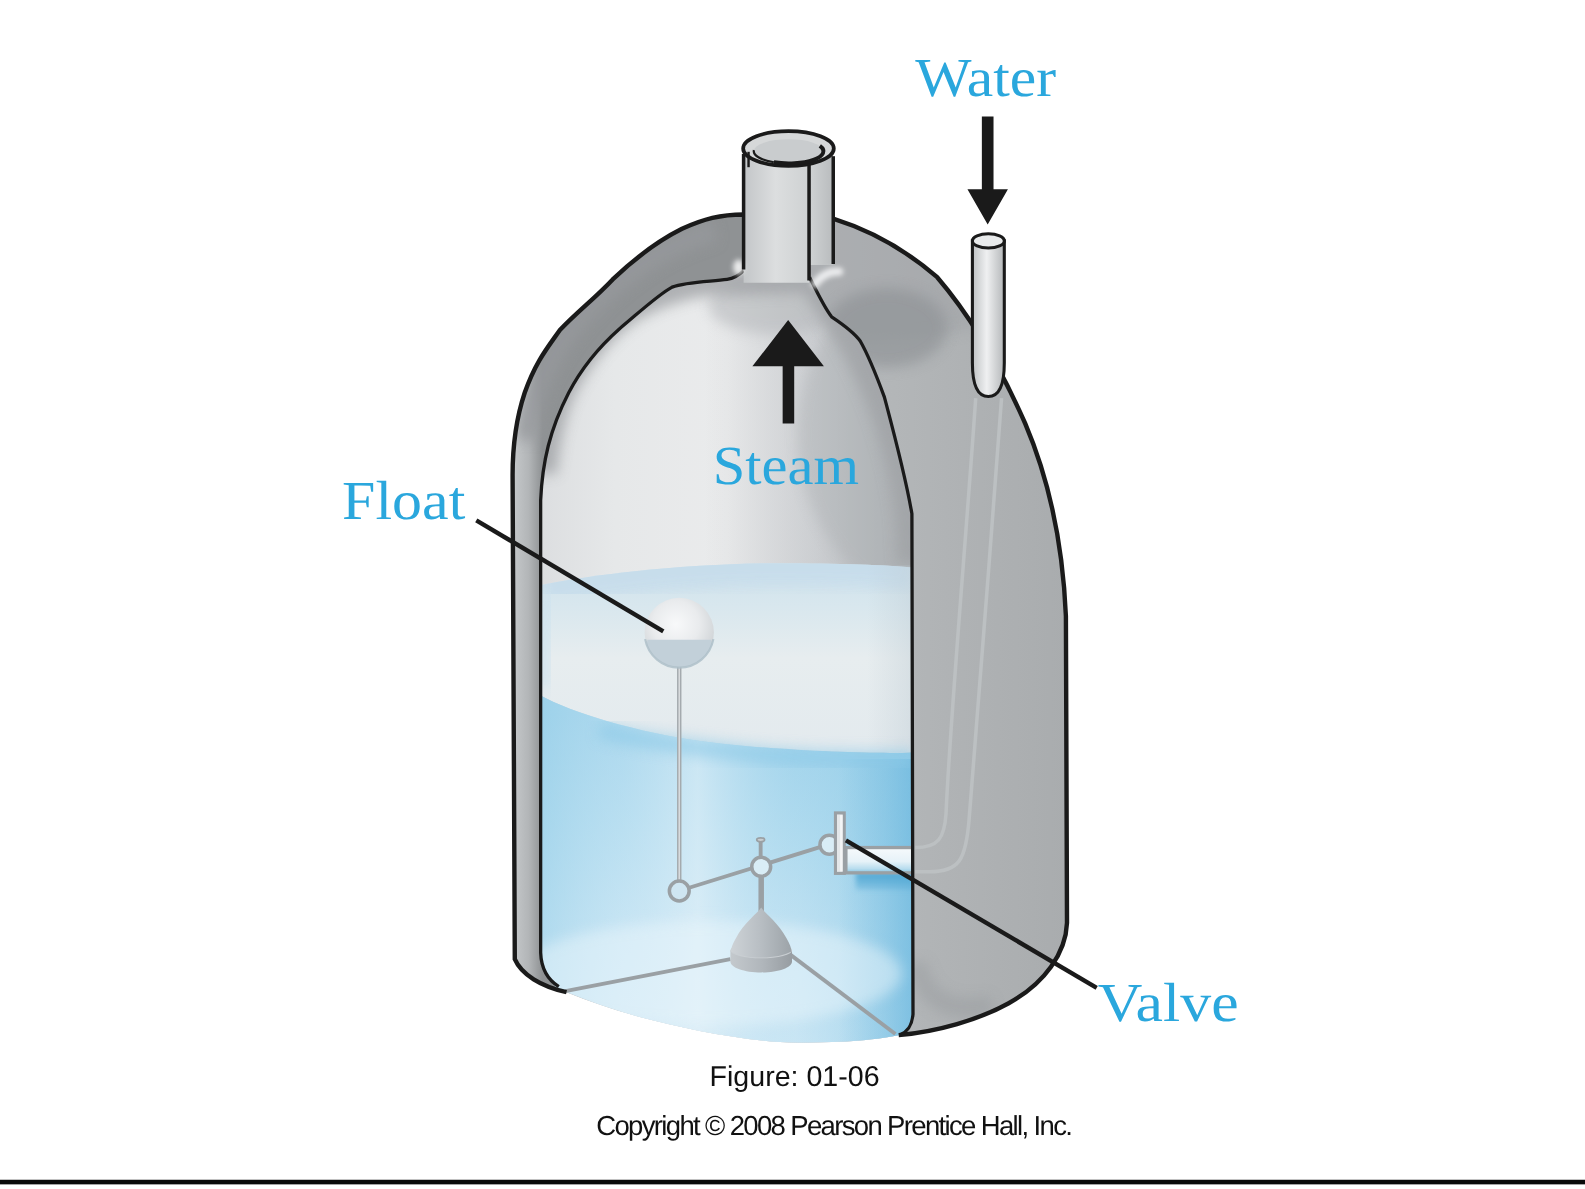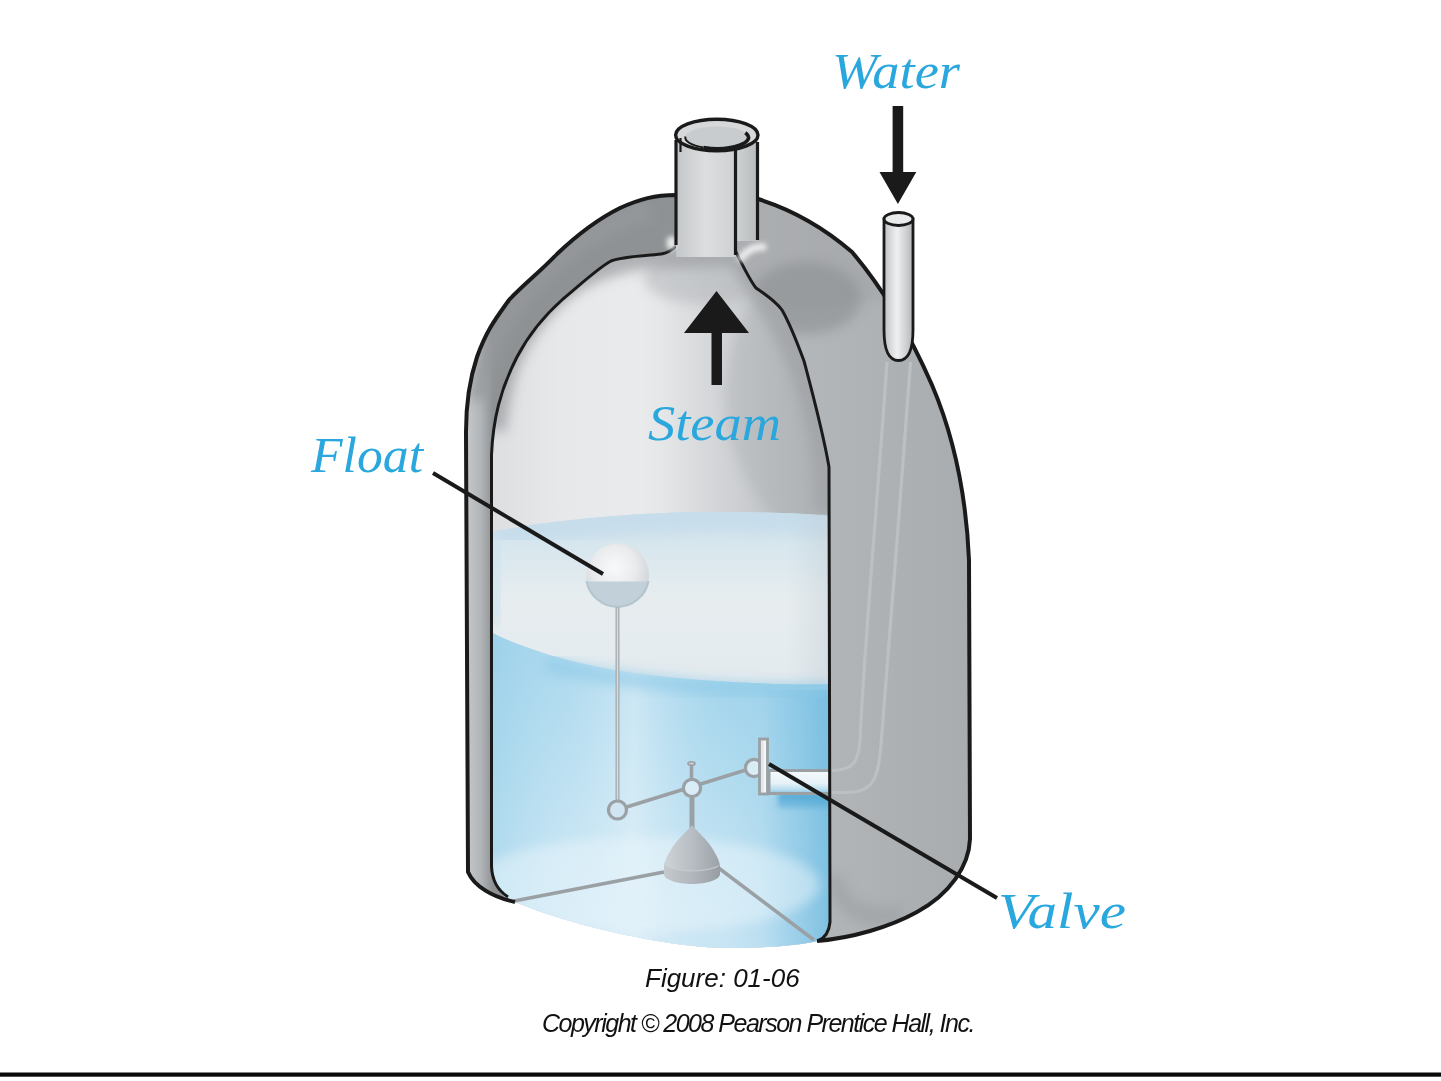--- a/index.html
+++ b/index.html
@@ -1,16 +1,16 @@
 <!DOCTYPE html>
 <html><head>
 <meta charset="utf-8">
 <style>
   html,body{margin:0;padding:0;background:#ffffff;}
-  .page{position:relative;width:1441px;height:1081px;background:#ffffff;overflow:hidden;font-style:italic;}
+  .page{position:relative;width:1441px;height:1081px;background:#ffffff;overflow:hidden;}
   svg{position:absolute;left:0;top:0;}
 </style>
 </head>
 <body>
 <div class="page">
 <svg width="1441" height="1081" viewBox="0 0 1441 1081">
 <defs>
   <linearGradient id="gBody" x1="466" y1="0" x2="970" y2="0" gradientUnits="userSpaceOnUse">
     <stop offset="0" stop-color="#b0b3b5"></stop>
     <stop offset="0.5" stop-color="#b9bcbe"></stop>

